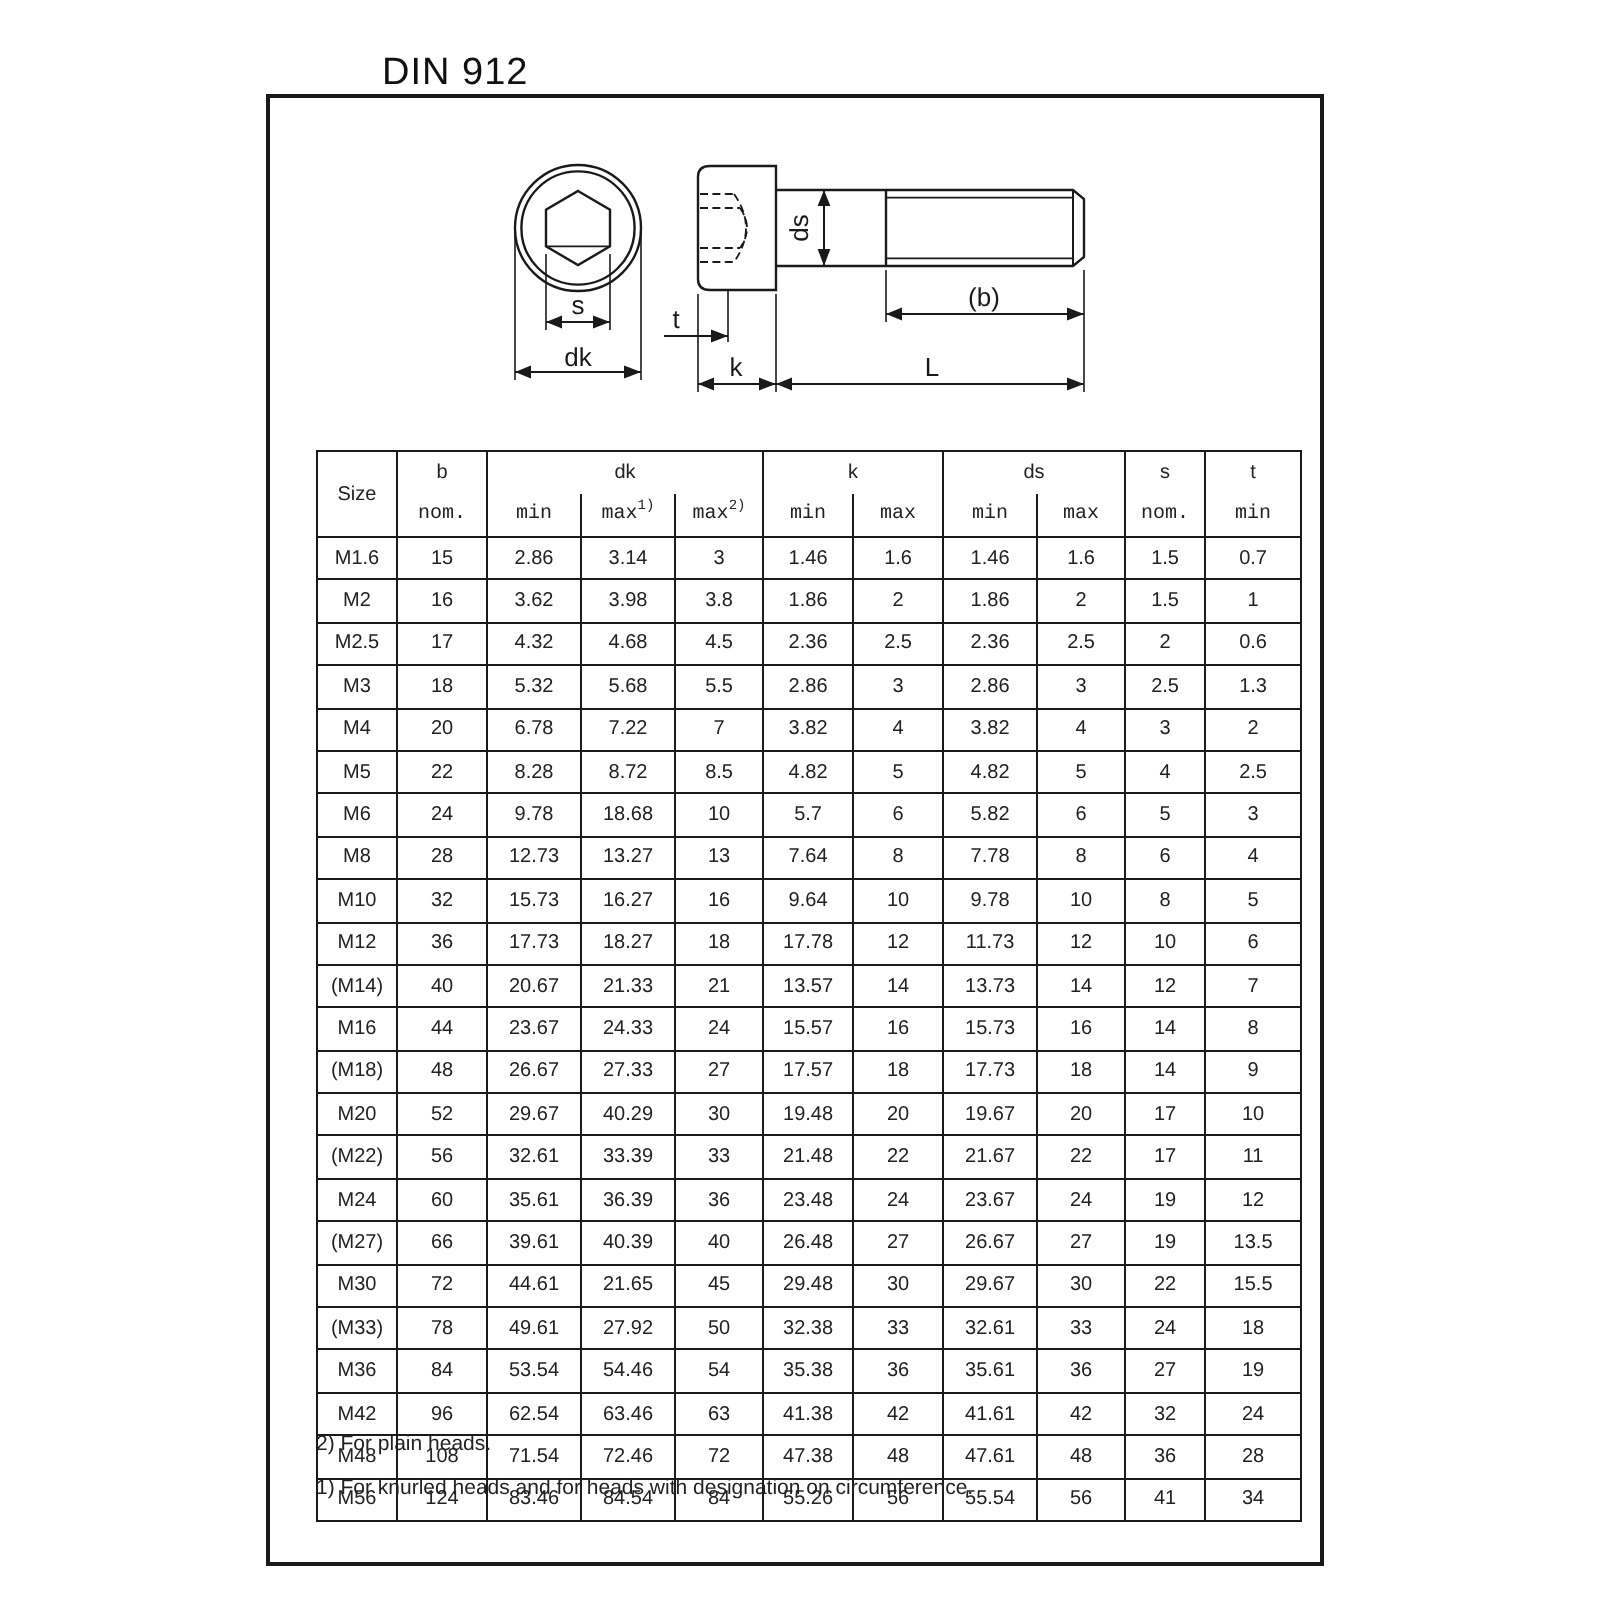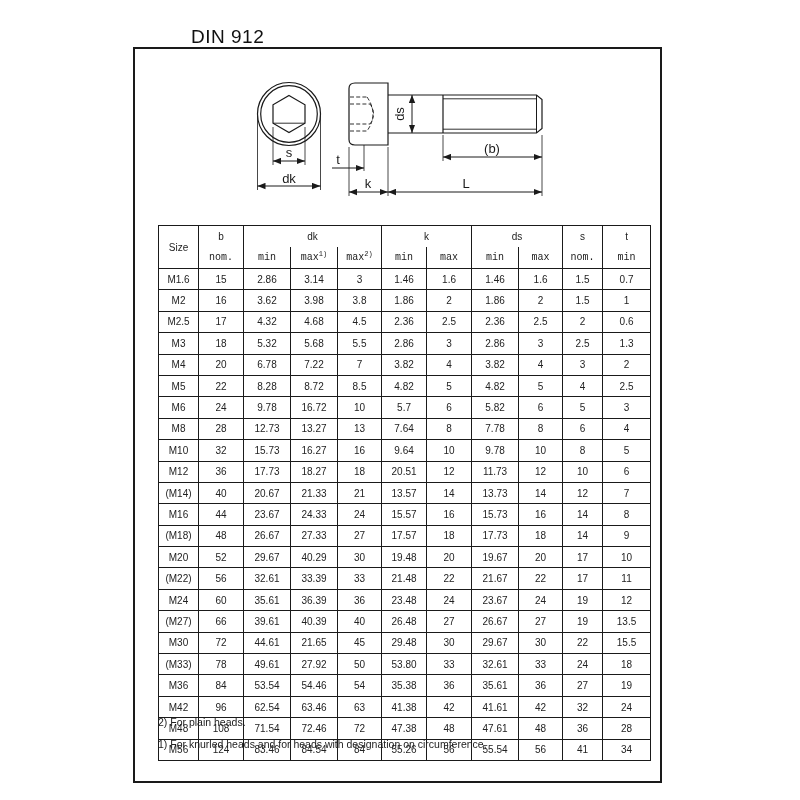--- a/index.html
+++ b/index.html
@@ -218,21 +218,21 @@
         <td>5</td>
         <td>4.82</td>
         <td>5</td>
         <td>4</td>
         <td>2.5</td>
       </tr>
       <tr>
         <td>M6</td>
         <td>24</td>
         <td>9.78</td>
-        <td>16.72</td>
+        <td>18.68</td>
         <td>10</td>
         <td>5.7</td>
         <td>6</td>
         <td>5.82</td>
         <td>6</td>
         <td>5</td>
         <td>3</td>
       </tr>
       <tr>
         <td>M8</td>
@@ -259,21 +259,21 @@
         <td>10</td>
         <td>8</td>
         <td>5</td>
       </tr>
       <tr>
         <td>M12</td>
         <td>36</td>
         <td>17.73</td>
         <td>18.27</td>
         <td>18</td>
-        <td>20.51</td>
+        <td>17.78</td>
         <td>12</td>
         <td>11.73</td>
         <td>12</td>
         <td>10</td>
         <td>6</td>
       </tr>
       <tr>
         <td>(M14)</td>
         <td>40</td>
         <td>20.67</td>
@@ -376,21 +376,21 @@
         <td>30</td>
         <td>22</td>
         <td>15.5</td>
       </tr>
       <tr>
         <td>(M33)</td>
         <td>78</td>
         <td>49.61</td>
         <td>27.92</td>
         <td>50</td>
-        <td>53.80</td>
+        <td>32.38</td>
         <td>33</td>
         <td>32.61</td>
         <td>33</td>
         <td>24</td>
         <td>18</td>
       </tr>
       <tr>
         <td>M36</td>
         <td>84</td>
         <td>53.54</td>

